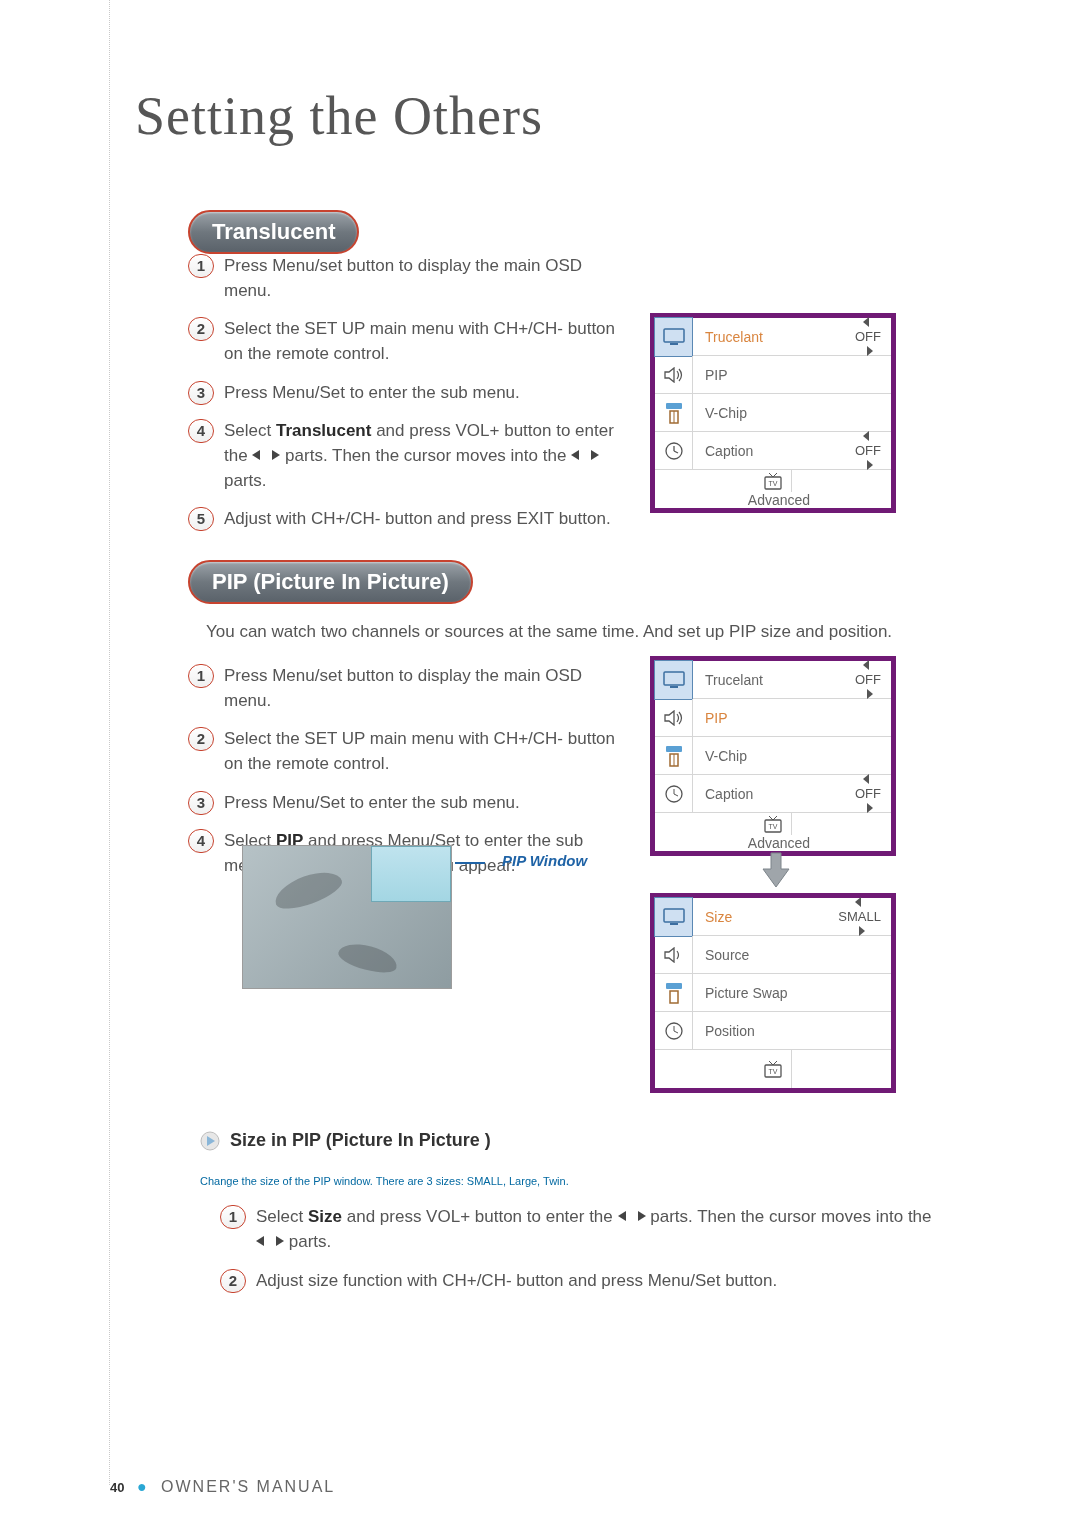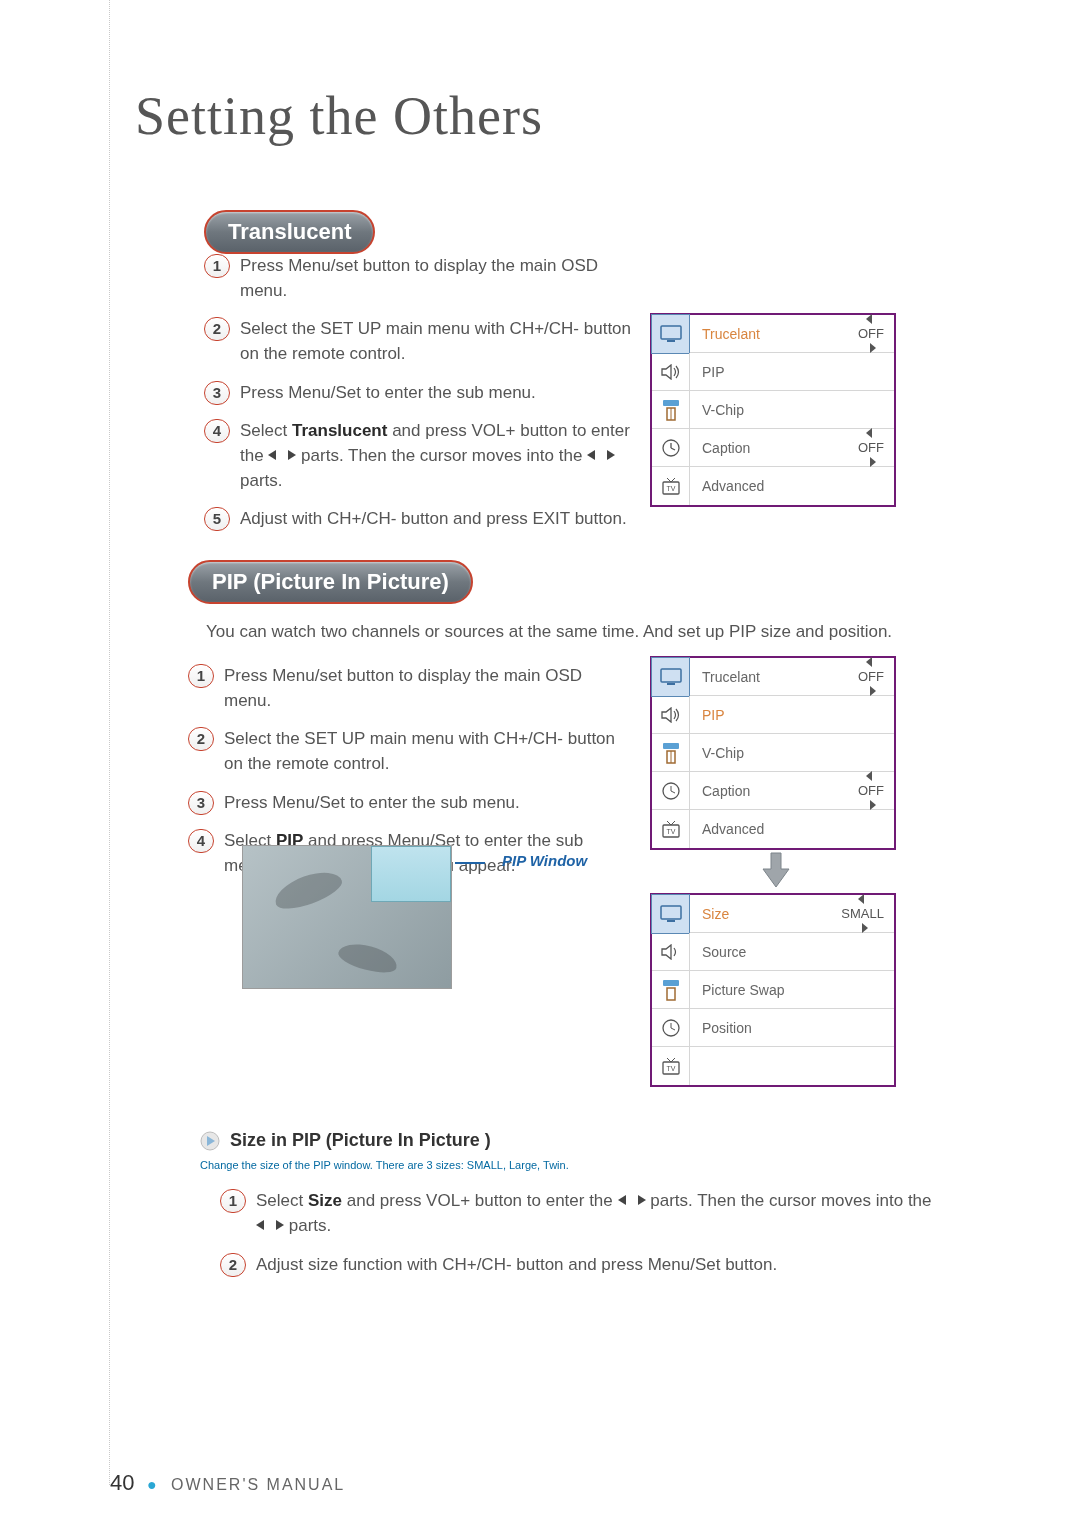--- a/index.html
+++ b/index.html
@@ -73,32 +73,32 @@
     background: linear-gradient(#fff,#f0f0f0);
   }
   .step-text { flex: 1 1 auto; max-width: 395px; }
   .step-text b { font-weight: bold; color:#2b2b2b; }
   .arrows-span { display:inline-block; vertical-align:middle; }
   .arrows-span svg { width:28px; height:12px; }
   
   .osd {
     position: absolute;
     width: 246px;
-    border: 2px solid #701a75;
+    border: 5px solid #701a75;
     background: #fff;
     font-size: 14px;
     color: #666;
   }
   .osd-row {
     display: flex;
     align-items: center;
     height: 38px;
     border-bottom: 1px solid #d6d6d6;
   }
-  .osd-row:last-child { border-bottom: none; }
+  .osd-row:last-child { border-bottom: none; flex-direction: column; }
   .osd-icon-cell {
     width: 38px;
     height: 38px;
     border-right: 1px solid #d6d6d6;
     display:flex; align-items:center; justify-content:center;
     position:relative;
   }
   .osd-icon-cell.active { background: #cfe0f2; border:1px solid #5a88b4; margin:-1px 0 -1px -1px; width:39px; height:40px; }
   .osd-label { flex:1 1 auto; padding-left:12px; }
   .osd-label.highlight { color: #d9853f; }
@@ -128,50 +128,50 @@
     font-size:15px; font-weight:bold; font-style:italic;
     color:#1f63a6;
   }
   .pip-window-line {
     position:absolute;
     background:#1f63a6;
   }
   .sub-head {
     display:flex; align-items:center;
     font-size:18px; font-weight:bold; color:#333;
-    margin-bottom:8px;
+    margin-bottom:24px;
   }
   .sub-head svg { margin-right:10px; flex:0 0 auto; }
   .sub-text { font-size:11px; color:#0369a1; margin:0 0 18px 0;}
   .big-arrow-down {
     position:absolute;
     width:36px; height:40px;
     display:flex; align-items:center; justify-content:center;
   }
   .big-arrow-down svg { width:34px; height:38px; }
   
   .footer {
     position:absolute;
     left:110px; bottom:30px;
     font-size:16px;
     color:#666;
     letter-spacing:2px;
   }
-  .footer .pg { font-weight:normal; color:#333; letter-spacing:normal; font-size:22px;}
+  .footer .pg { font-weight:bold; color:#333; letter-spacing:normal; font-size:13px;}
   .footer .dot { color:#2aa7d4; font-size:16px; padding:0 6px;}
 </style>
 </head>
 <body>
 
 <div class="page">
   <div class="left-gutter"></div>
 
   <div class="page-title">Setting the Others</div>
 
-  <div class="section" style="left:204px; top:210px; width:760px;">
+  <div class="section" style="left:188px; top:210px; width:760px;">
     <div class="section-pill">Translucent</div>
     <div class="steps">
       <div class="step">
         <div class="step-num">1</div>
         <div class="step-text">Press Menu/set button to display the main OSD menu.</div>
       </div>
       <div class="step">
         <div class="step-num">2</div>
         <div class="step-text">Select the SET UP main menu with CH+/CH- button on the remote control.</div>
       </div>

